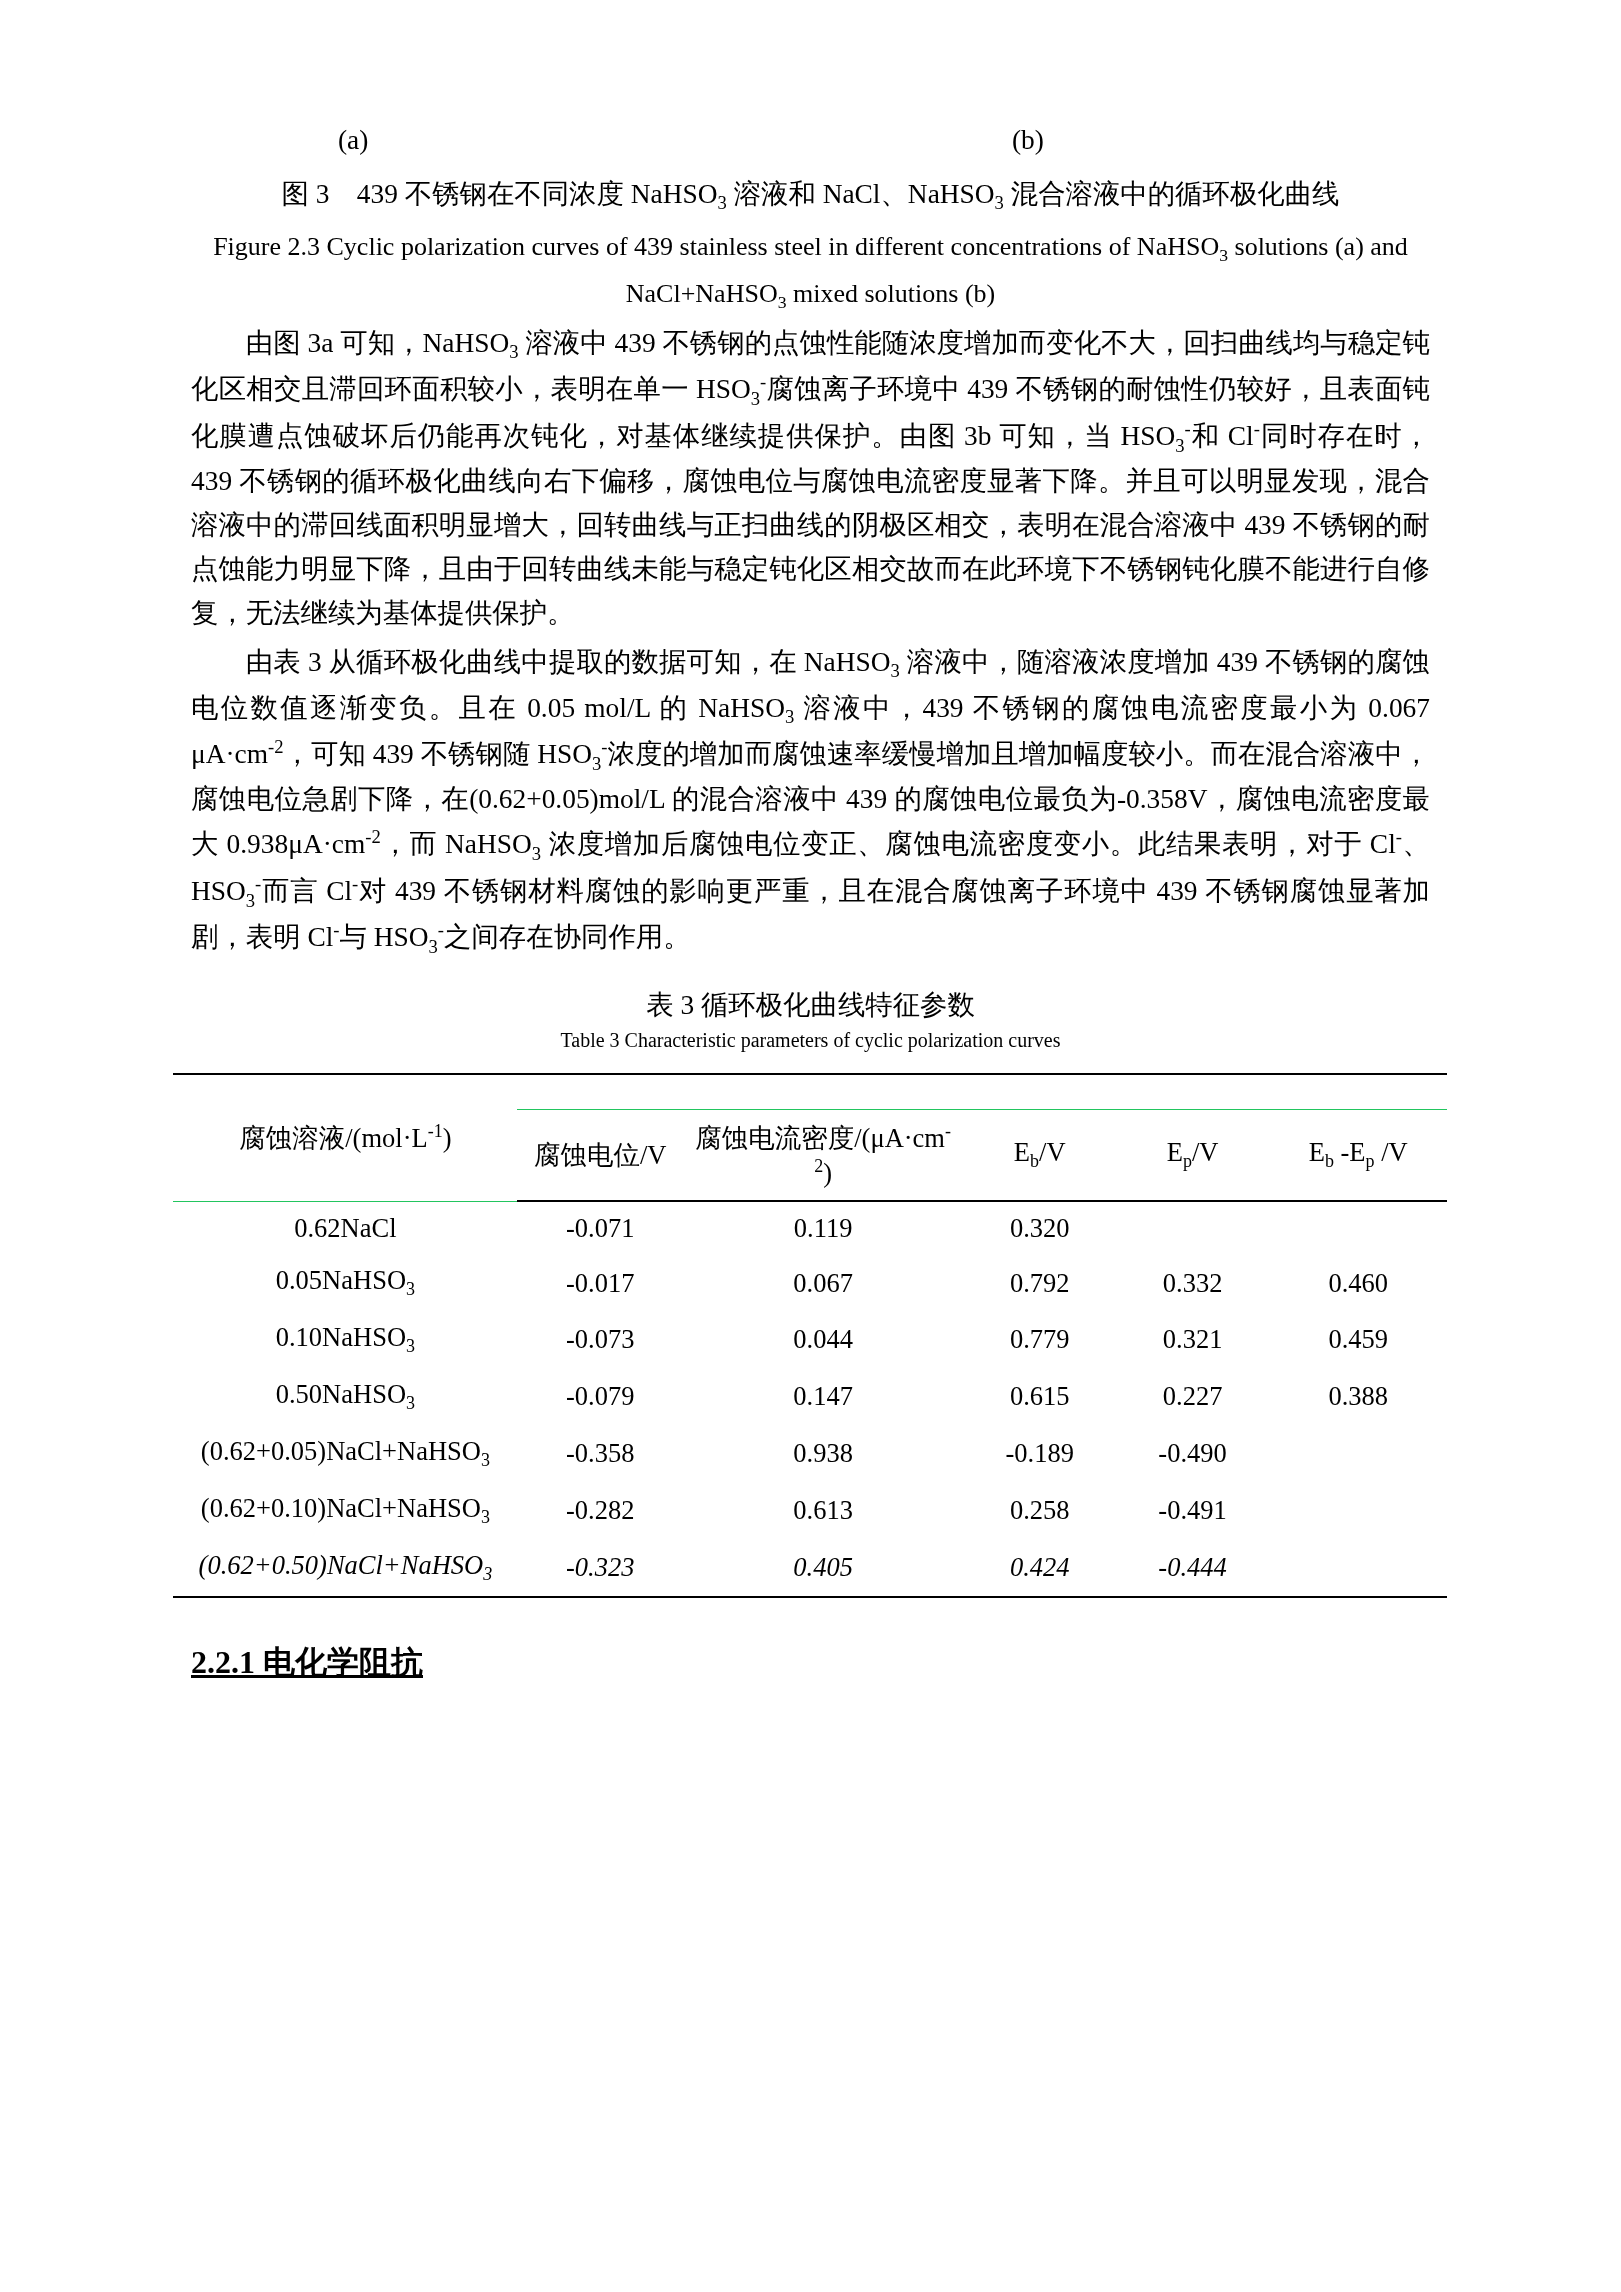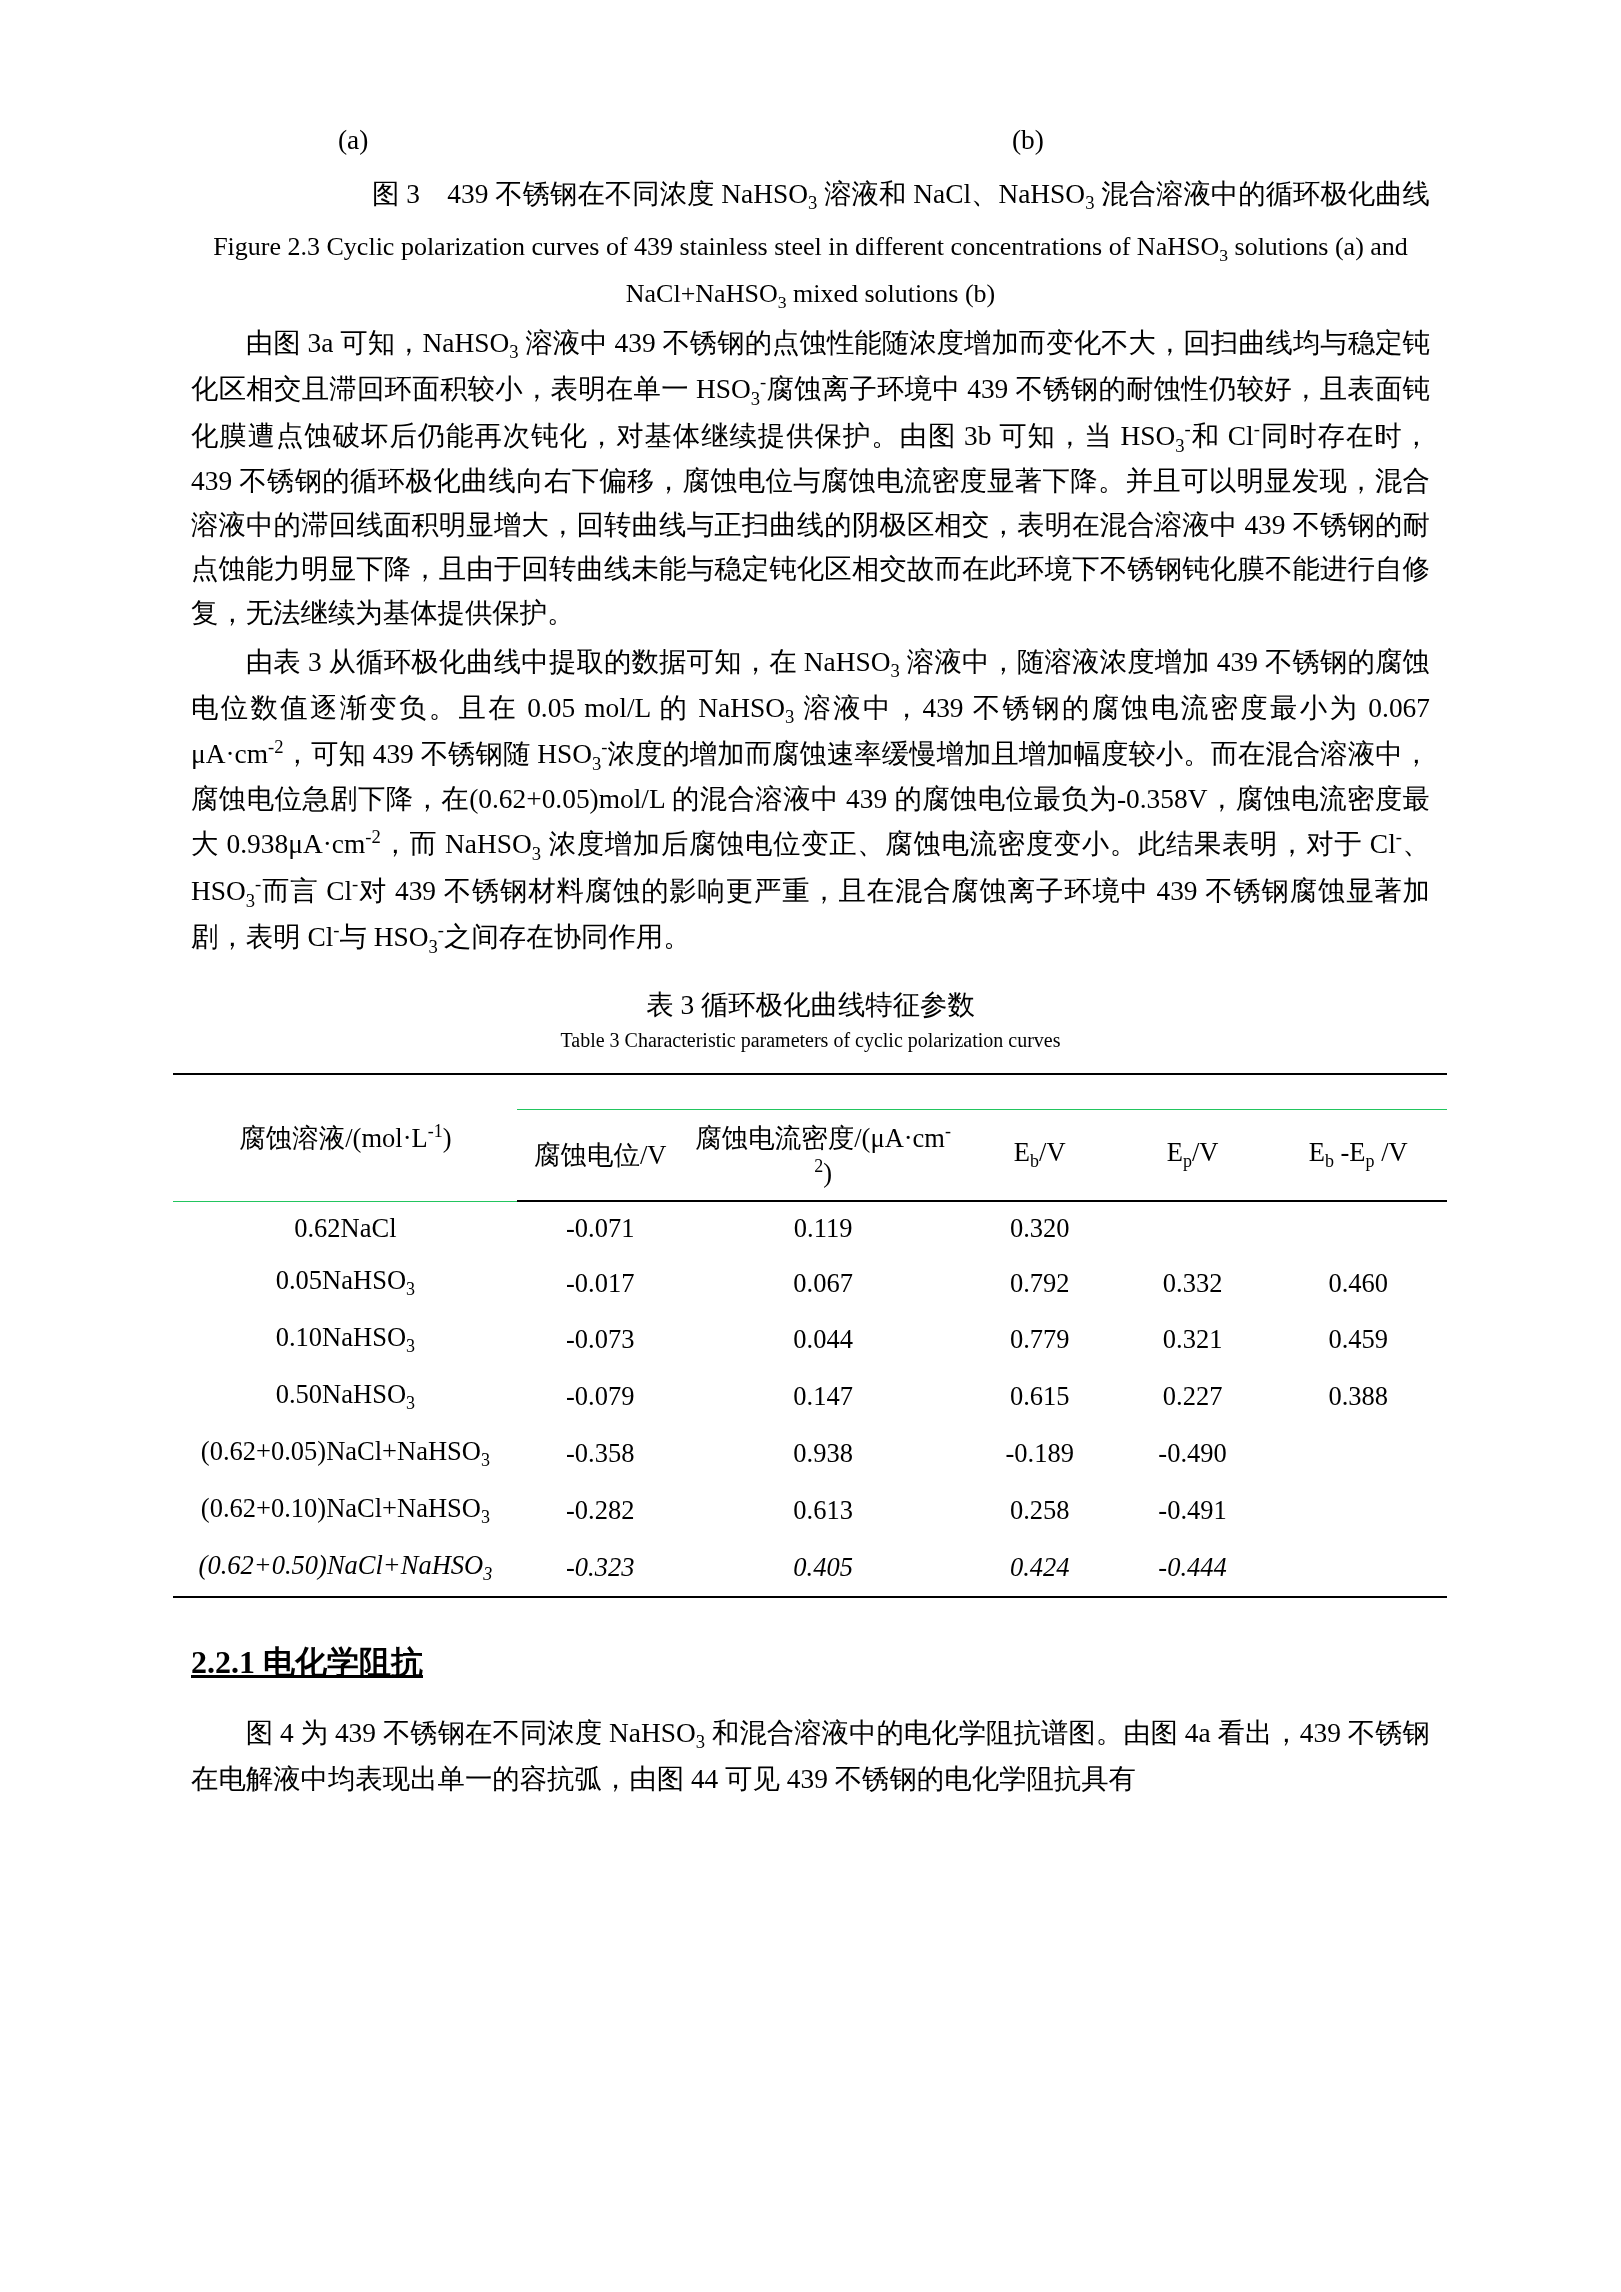--- a/index.html
+++ b/index.html
@@ -10,21 +10,21 @@
     background: #ffffff;
     color: #000000;
     font-family: "Liberation Serif", "DejaVu Serif", serif;
     font-size: 27.4px;
     padding: 125px 191px 88px 191px;
     position: relative;
   }
   .fig-labels { position: relative; height: 45px; }
   .fig-label-a { position: absolute; left: 147px; top: 0; }
   .fig-label-b { position: absolute; left: 821px; top: 0; }
-  .caption-zh { text-align: right; line-height: 1.5; margin: 3.9px 0 9.8px 0; }
+  .caption-zh { text-align: center; line-height: 1.5; margin: 3.9px 0 9.8px 0; }
   .caption-en { text-align: center; line-height: 1.55; margin: 0 0 3.9px 0; font-size: 26px; }
   .para {
     text-align: justify;
     text-indent: 2em;
     line-height: 1.6;
     margin: 5.9px 0 0 0;
   }
   .tbl-caption-zh { text-align: center; margin: 25.5px 0 5.9px 0; }
   .tbl-caption-en { text-align: center; margin: 0 0 21.6px 0; font-size: 20px; }
   table.data {
@@ -155,16 +155,15 @@
         <td>0.405</td>
         <td>0.424</td>
         <td>-0.444</td>
         <td></td>
       </tr>
     </tbody>
   </table>
 
   <div class="section-heading">2.2.1  电化学阻抗</div>
 
-  <p class="para">图 4 为 439 不锈钢在不同浓度 NaHSO<sub>3</sub> 和混合溶液中的电化学阻抗谱图。由图 4a 看出，439 不锈钢在电解液中均表现出单一的容抗弧，由图 44 可见 439 不锈钢的电化学阻抗具有</p>
 
 </div>
 
 
 </body></html>

